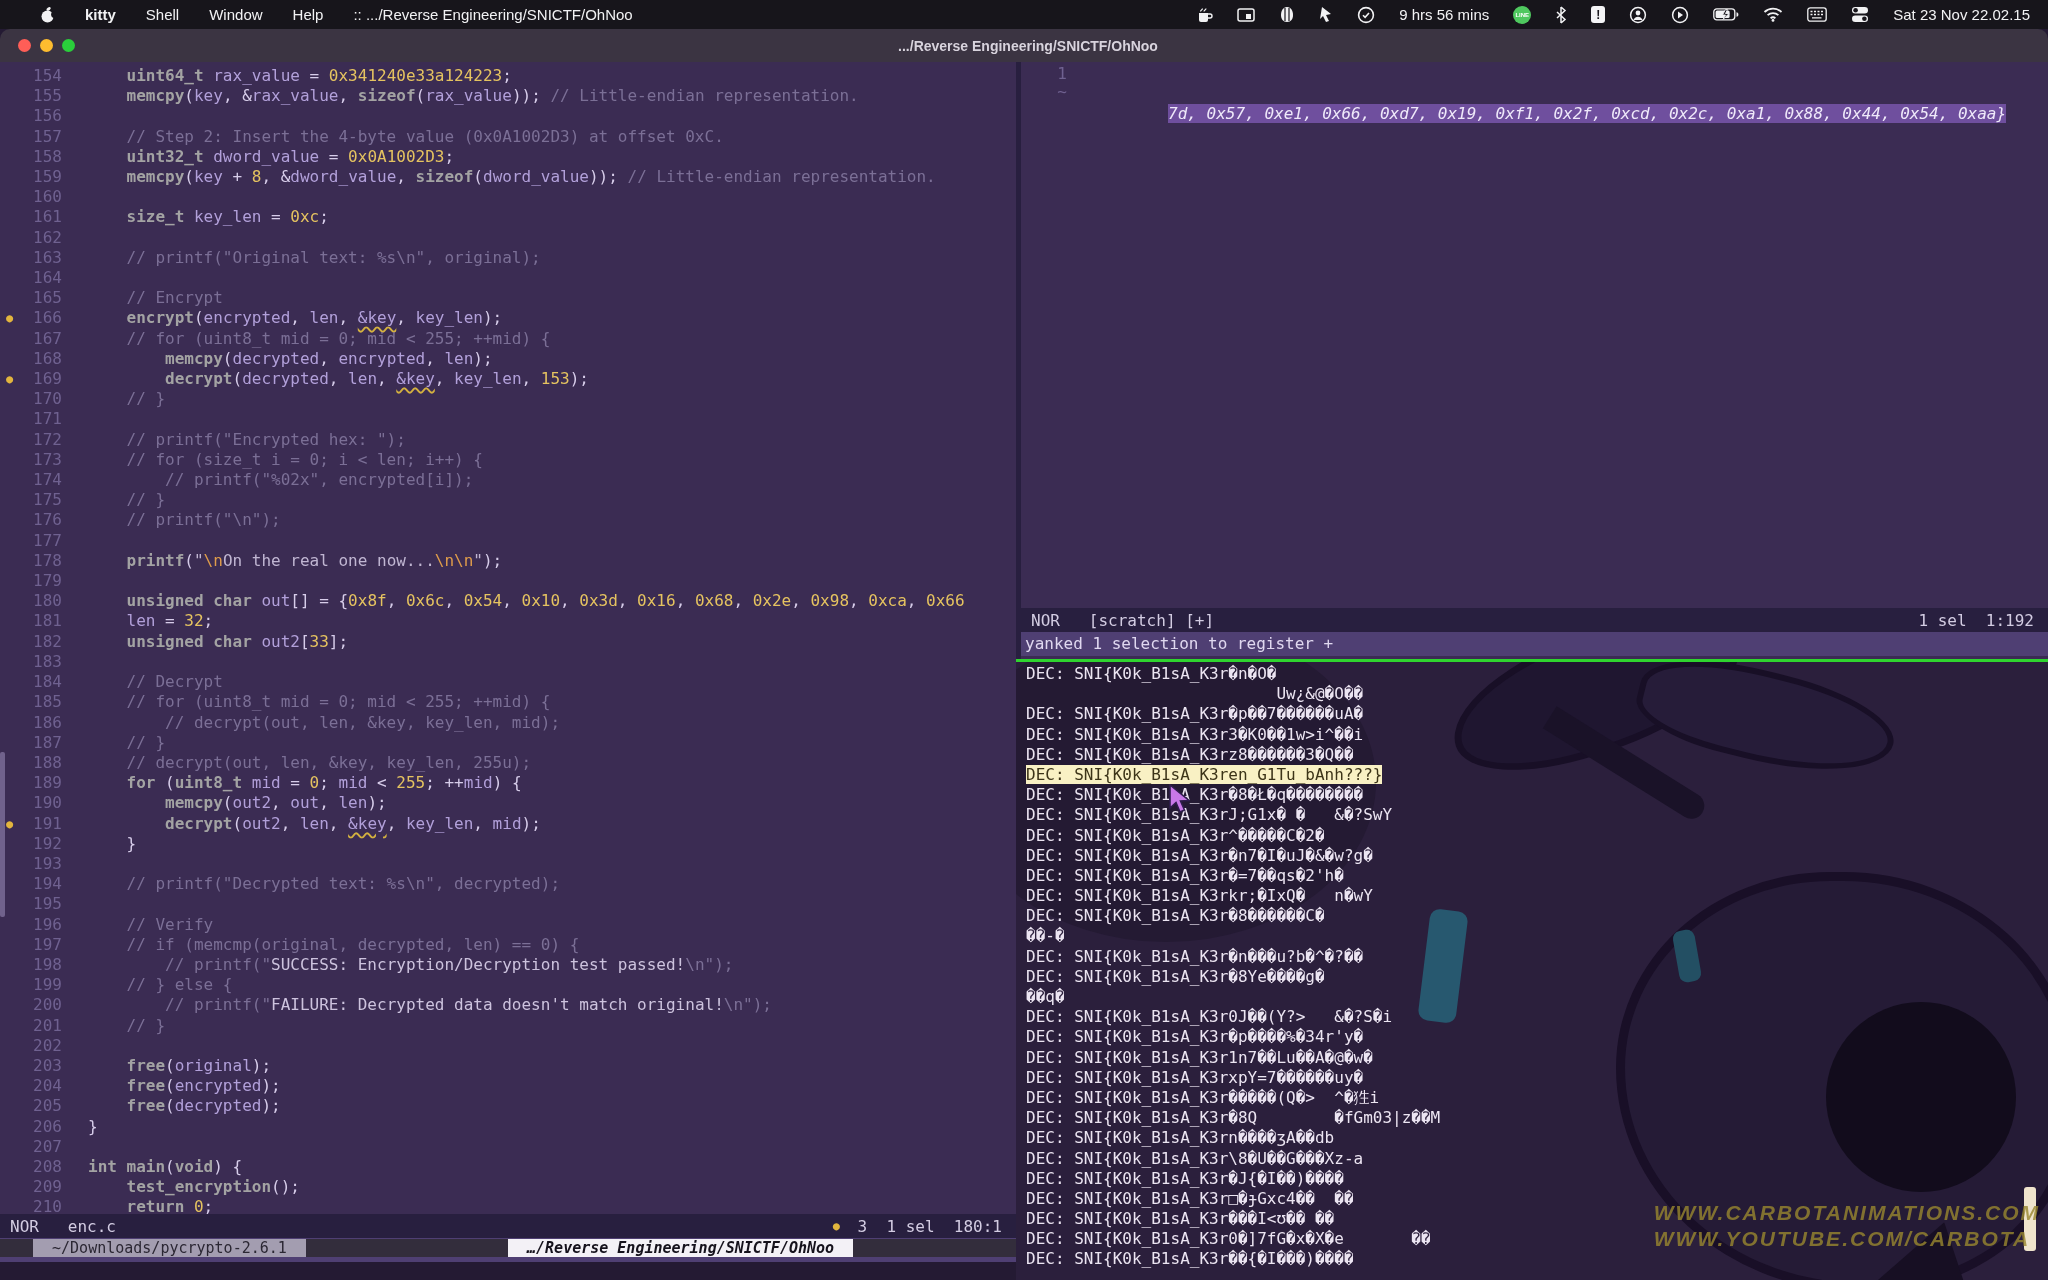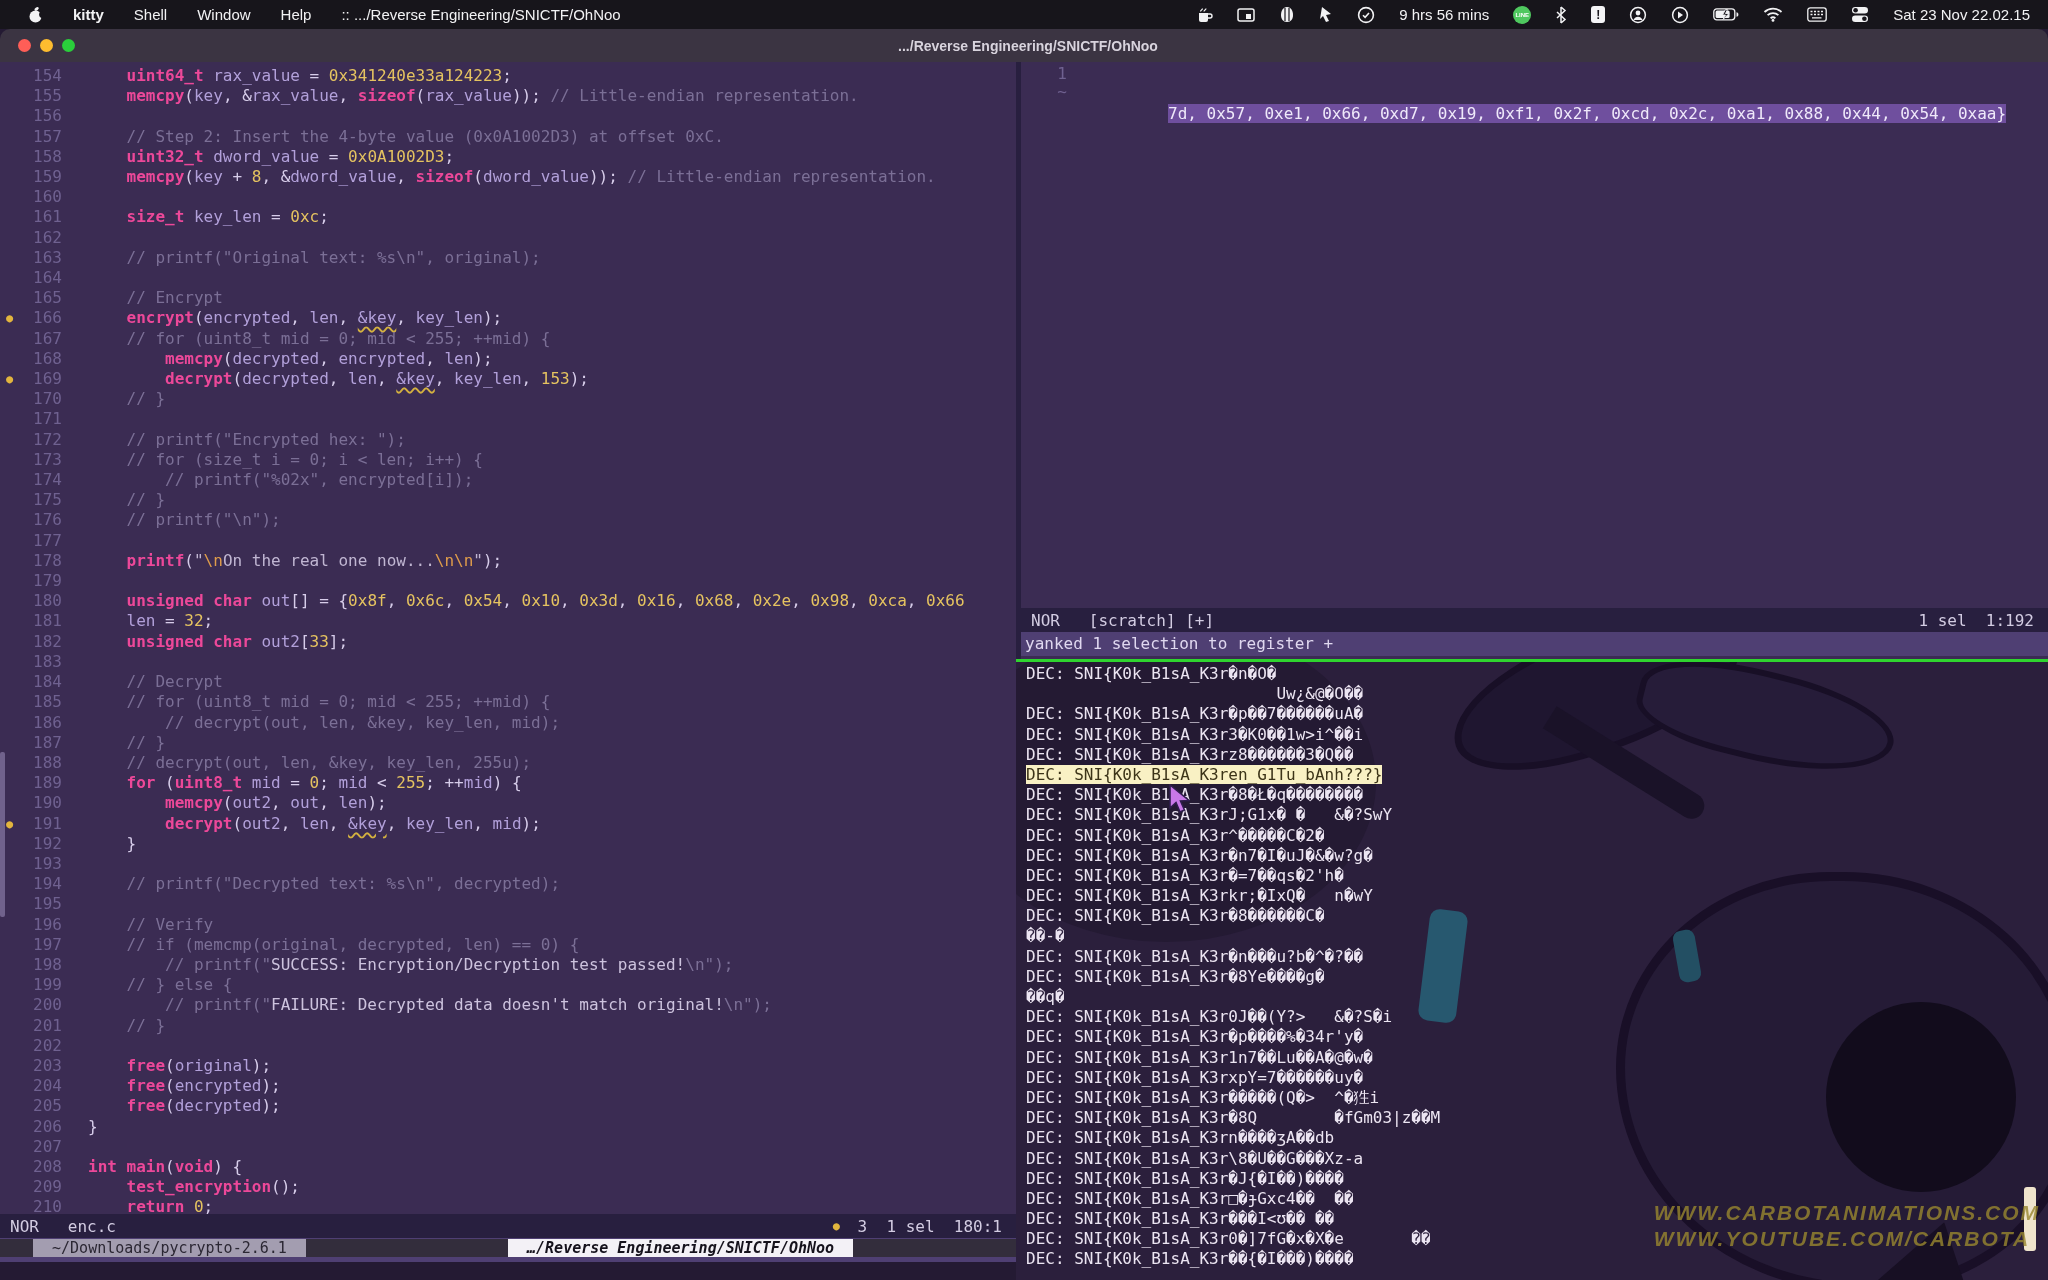--- a/index.html
+++ b/index.html
@@ -3,21 +3,21 @@
 <meta charset="utf-8">
 <style>
   * { margin:0; padding:0; box-sizing:border-box; }
   html,body { width:2048px; height:1280px; overflow:hidden; background:#241a33; }
   body { font-family:"Liberation Sans", sans-serif; position:relative; }
 
   
   #menubar { position:absolute; left:0; top:0; width:2048px; height:29px;
     background:#17151b; color:#f2f2f4; display:flex; align-items:center;
     font-size:15px; z-index:50; }
-  #menubar .left { display:flex; align-items:center; gap:30px; padding-left:28px; }
+  #menubar .left { display:flex; align-items:center; gap:30px; padding-left:40px; }
   #menubar .right { margin-left:auto; display:flex; align-items:center; gap:24px; padding-right:18px; }
   #menubar .mi { white-space:nowrap; }
   #menubar .bold { font-weight:bold; }
   .micon { display:inline-flex; align-items:center; justify-content:center; height:18px; }
   .micon svg { display:block; }
   #line-badge { width:18px; height:18px; border-radius:50%; background:#4fc85f; color:#fff;
     font-size:6px; font-weight:bold; display:flex; align-items:center; justify-content:center; }
   #alert-badge { width:14px; height:17px; border-radius:3px; background:#f4f4f6; color:#17151b;
     font-size:12px; font-weight:bold; display:flex; align-items:center; justify-content:center; }
 
@@ -32,21 +32,21 @@
   
   #content { position:absolute; left:0; top:62px; width:1868px; height:1218px; }
 
   
   #left-pane { position:absolute; left:0; top:0; width:1016px; height:1200px; background:#3b2c53; overflow:hidden; }
   #code-lines { position:absolute; left:0; top:4px; width:100%; }
   .crow { position:relative; height:20.21px; padding-left:88px; white-space:pre;
     font-family:"DejaVu Sans Mono", monospace; font-size:16px; line-height:20.21px; }
   .gnum { position:absolute; left:0; top:0; width:62px; text-align:right; color:#6f6190; }
   .gdot { position:absolute; left:6px; top:0; width:14px; color:#e2b53e; font-size:12px; }
-  .sg-pl{color:#d7cdea} .sg-kw{color:#ec4899;font-weight:bold} .sg-var{color:#b2a0da}
+  .sg-pl{color:#d7cdea} .sg-kw{color:#a3a3a3;font-weight:bold} .sg-var{color:#b2a0da}
   .sg-num{color:#e5c360} .sg-cm{color:#7b6f96} .sg-cms{color:#cdc3de}
   .sg-str{color:#c0b6d2} .sg-esc{color:#df9c4b}
   .sg-ulk{color:#b2a0da; text-decoration:underline wavy #d4b13f 1.5px; text-underline-offset:3px;}
   #left-scrollbar { position:absolute; left:0; top:690px; width:5px; height:165px;
     background:rgba(165,152,197,.5); border-radius:2px; }
 
   .statusline { position:absolute; left:0; width:100%; height:24px; background:#281f3f;
     color:#d3cce2; font-family:"DejaVu Sans Mono", monospace; font-size:16px;
     display:flex; align-items:center; }
   .statusline .lft { padding-left:10px; white-space:pre; }
@@ -56,21 +56,21 @@
     font-family:"DejaVu Sans Mono", monospace; font-size:16px; line-height:24px; padding-left:4px; white-space:pre; }
   #left-status { top:1152px; } #left-msg { top:1176px; }
 
   
   #right-col { position:absolute; left:1016px; top:0; width:1032px; height:1218px; }
   #pane-divider { position:absolute; left:0; top:0; width:5px; height:597px; background:#281f3f; }
   #scratch-pane { position:absolute; left:5px; top:0; width:1027px; height:597px; background:#3b2c53; overflow:hidden; }
   .srow { position:relative; height:20.21px; padding-left:70px; white-space:pre;
     font-family:"DejaVu Sans Mono", monospace; font-size:16px; line-height:20.21px; color:#efe9fa; }
   .srow .gnum { width:46px; }
-  #hex-text { background:#6f4f9e; }
+  #hex-text { background:#6f4f9e;font-style:italic; }
   #scratch-status { top:546px; } #scratch-msg { top:570px; width:1027px; }
   #scratch-pane .statusline { width:1027px; }
 
   #green-border { position:absolute; left:0; top:597px; width:1032px; height:3px; background:#2fd42f; }
 
   
   #output-pane { position:absolute; left:0; top:600px; width:1032px; height:618px; background:#2b1f3c; overflow:hidden; }
   .wp { position:absolute; }
   #dec-lines { position:absolute; left:0; top:2px; width:100%; }
   .orow { white-space:pre; padding-left:10px; font-family:"DejaVu Sans Mono", monospace;

